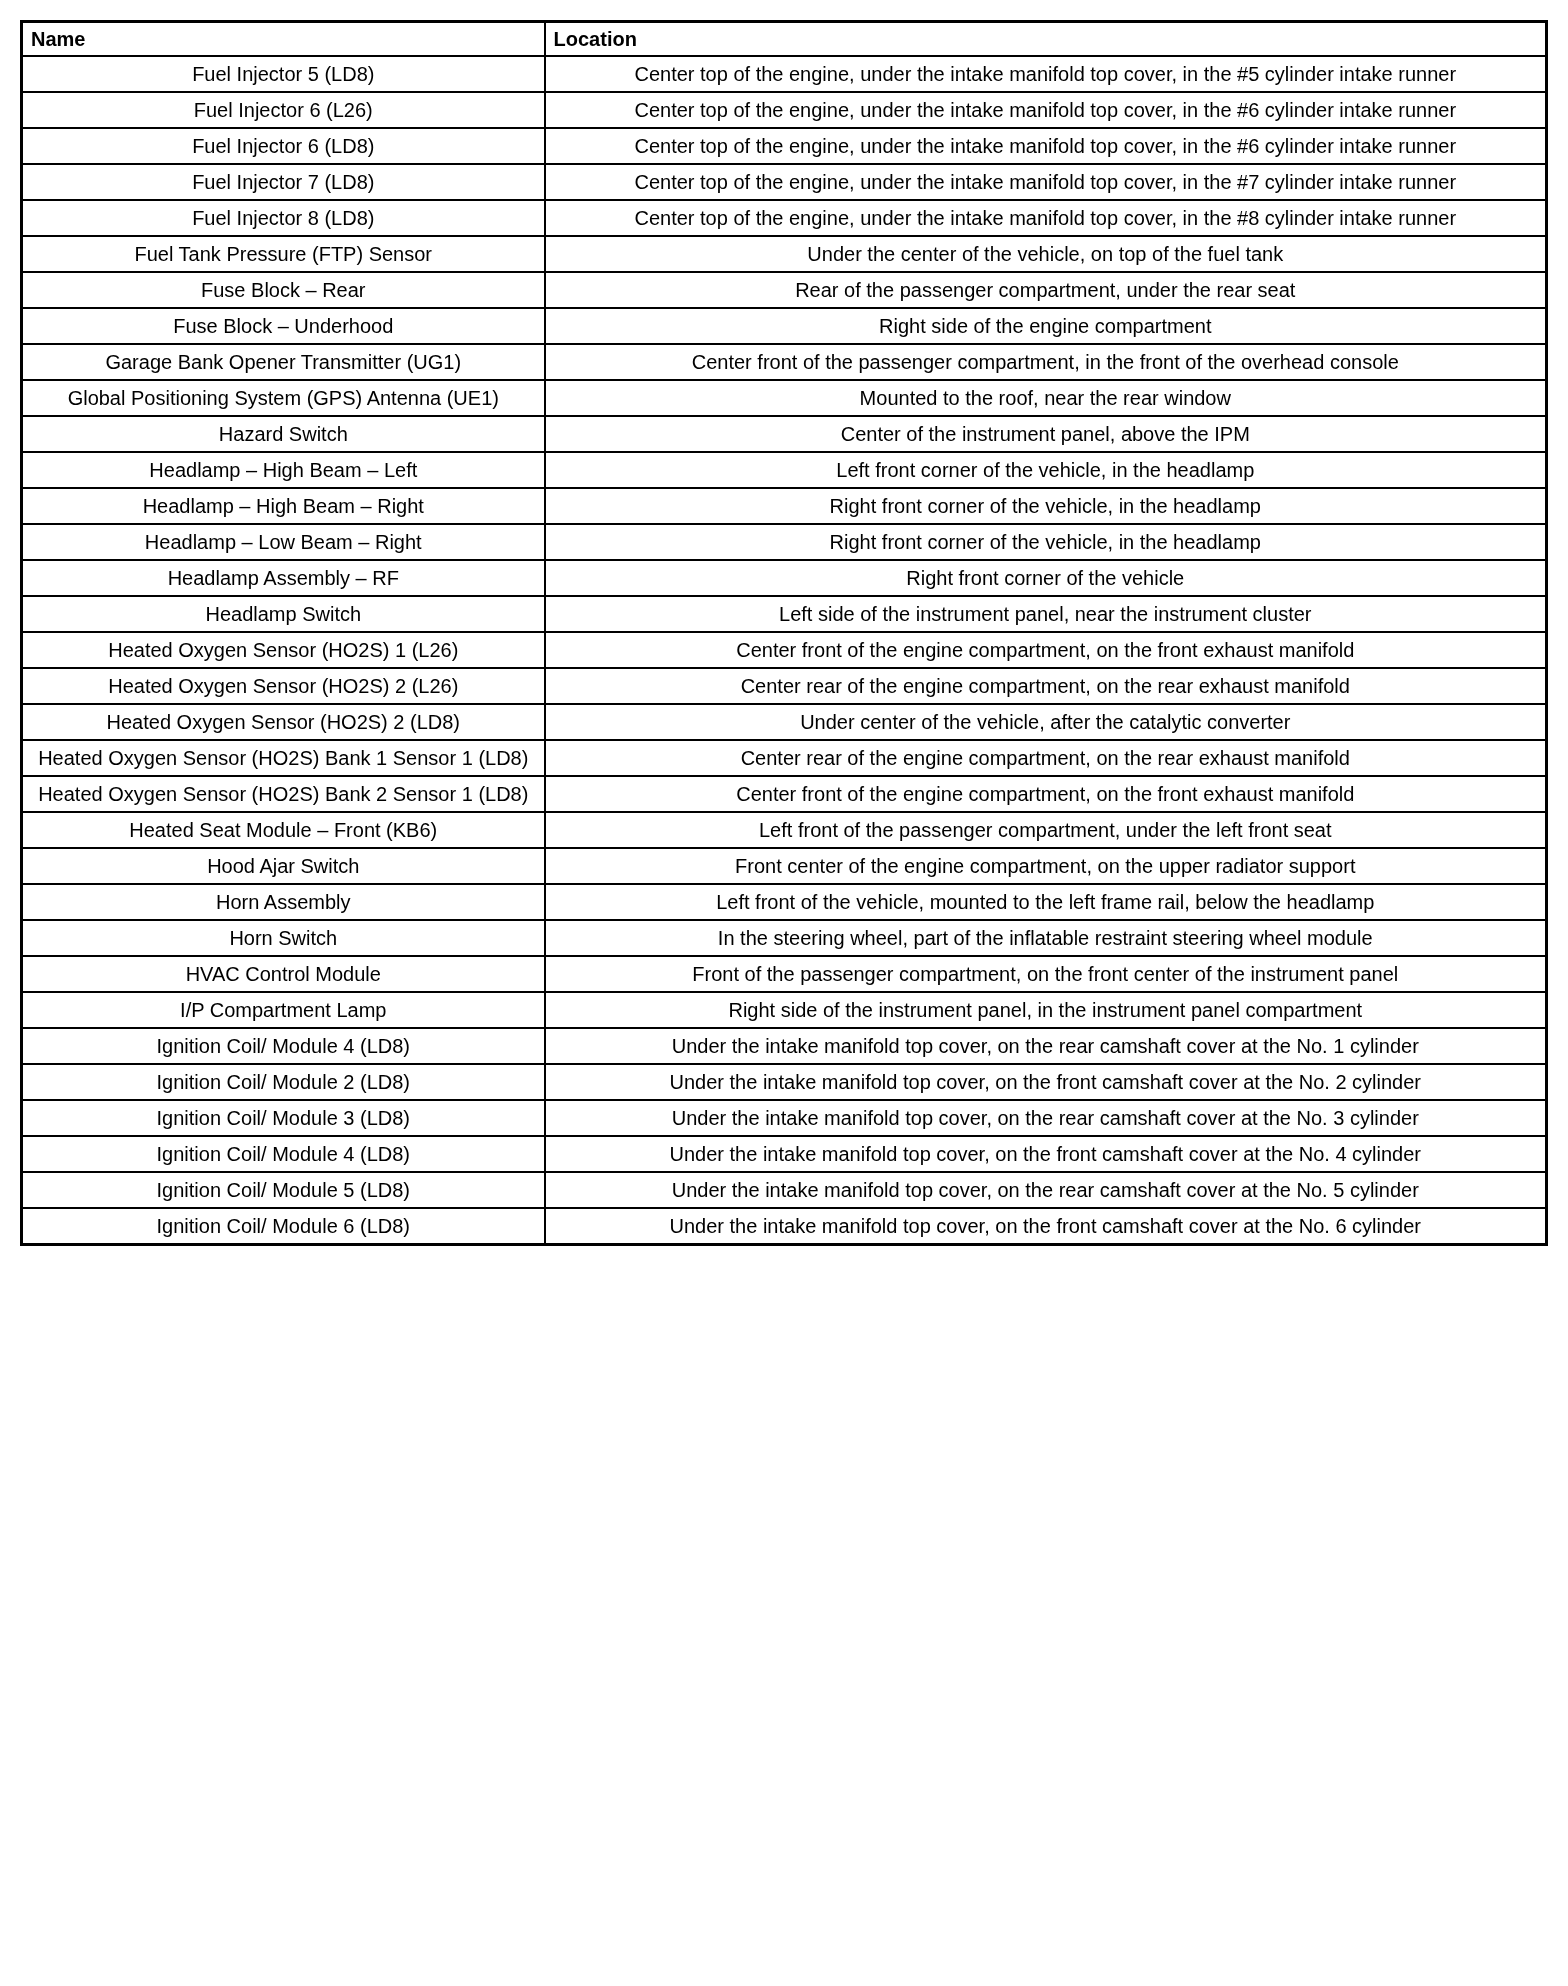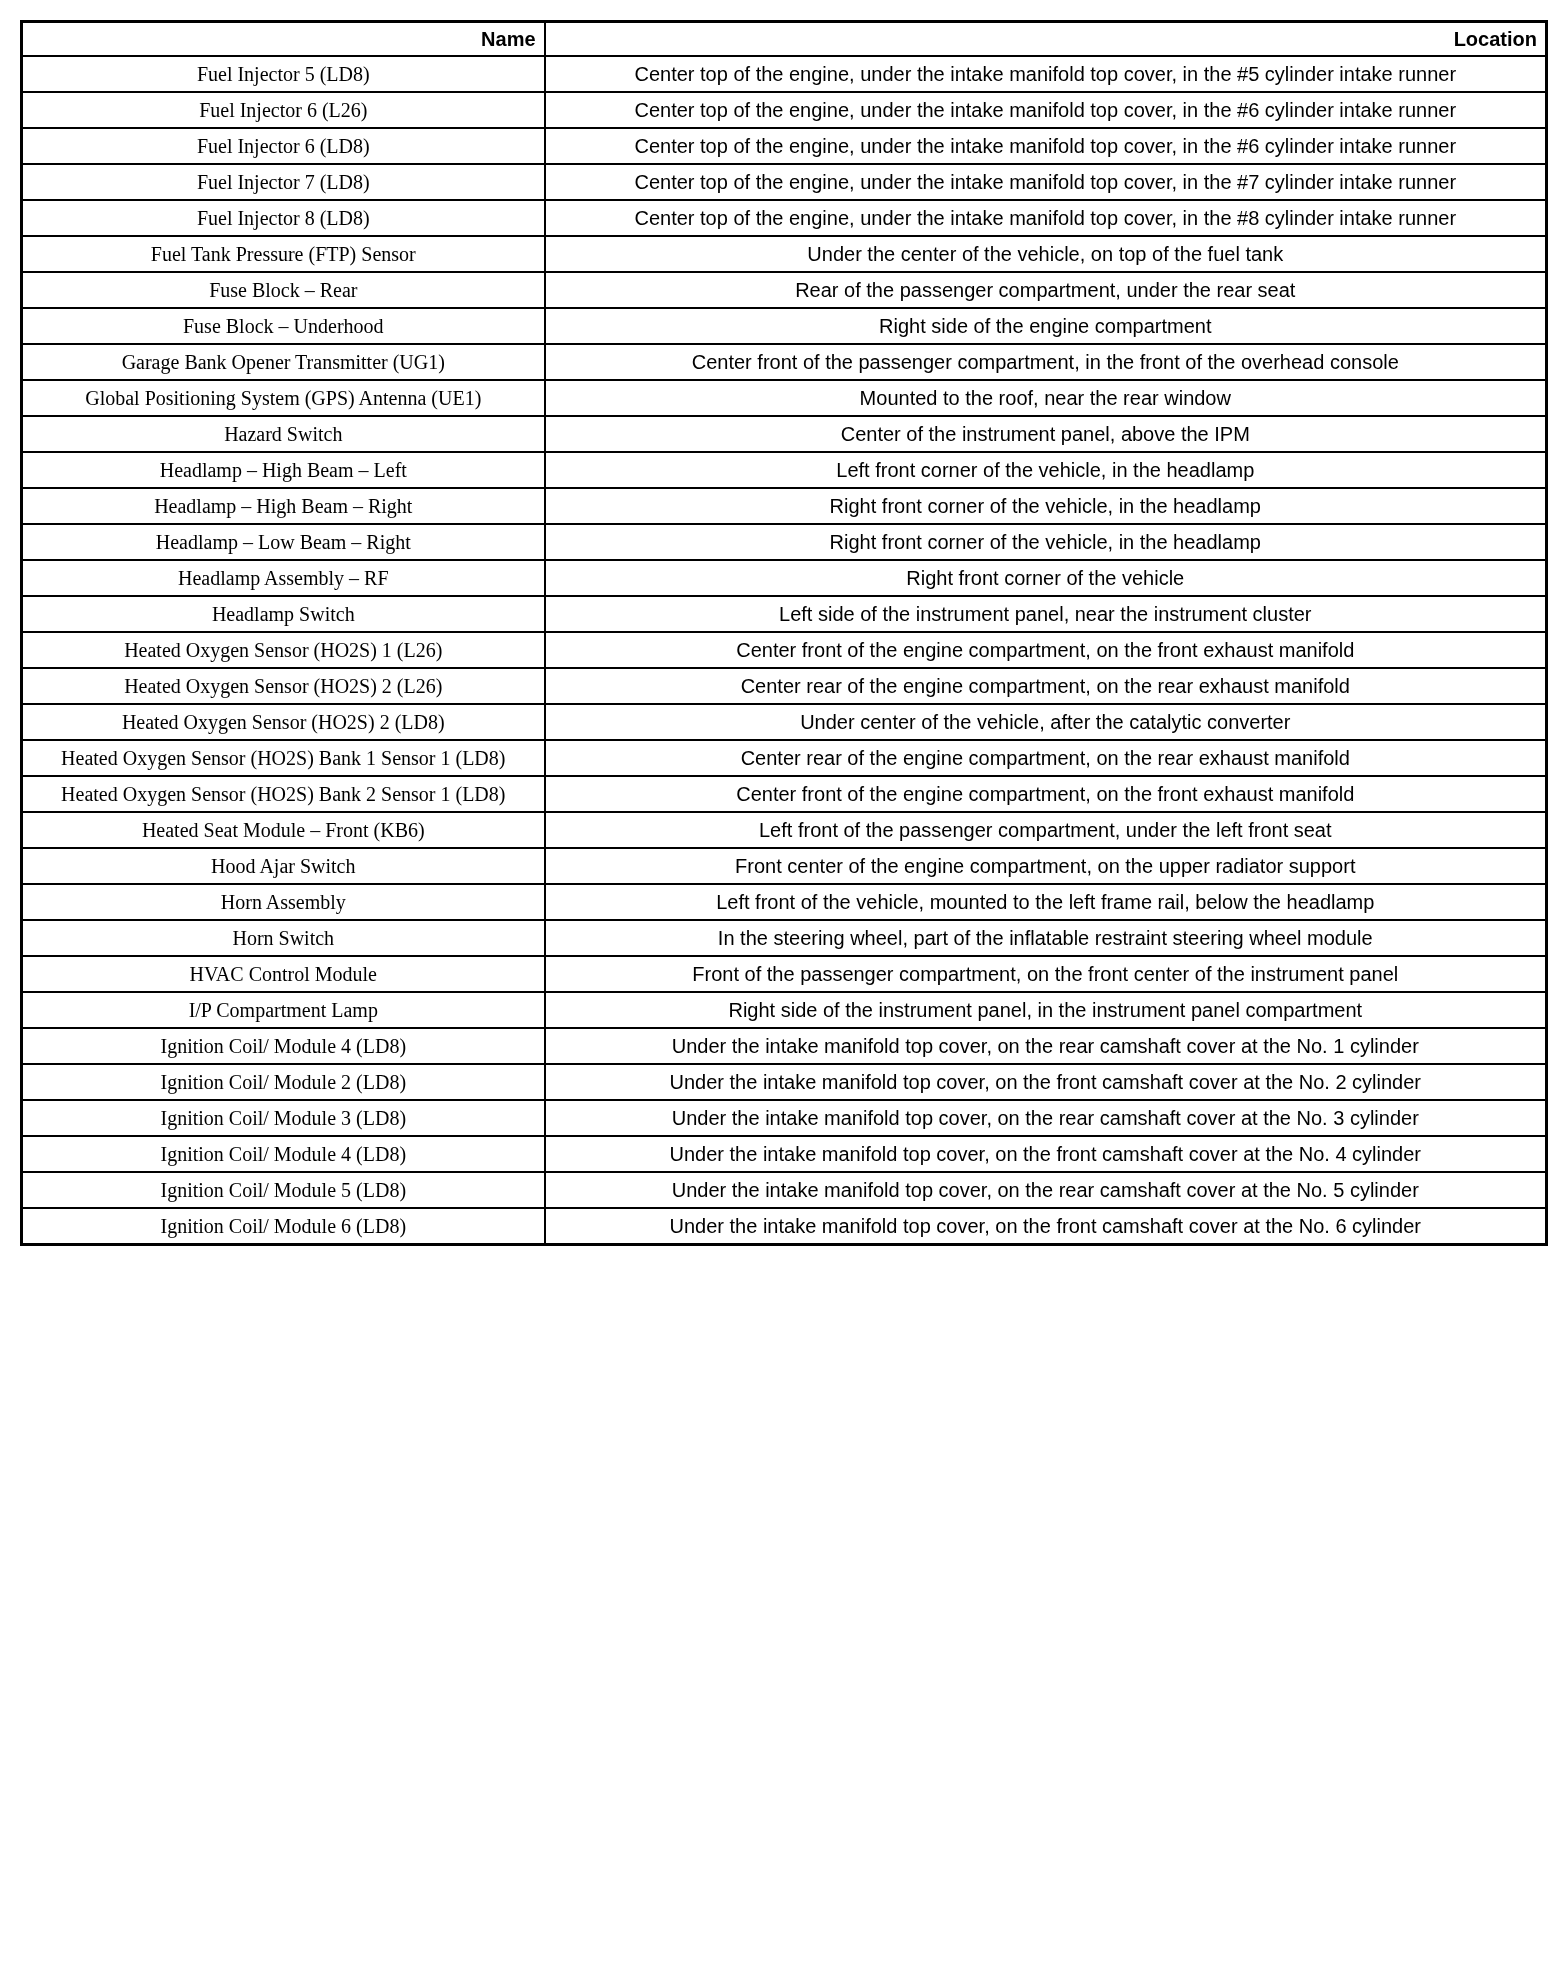--- a/index.html
+++ b/index.html
@@ -29,26 +29,25 @@
     font-size: 20px;
     line-height: 1.3;
     color: #000000;
     padding: 4px 8px;
     vertical-align: middle;
     box-sizing: border-box;
     overflow-wrap: break-word;
   }
   table.component-table th {
     font-weight: bold;
-    text-align: right;
+    text-align: left;
     padding: 3px 8px;
   }
   td.cell-name {
     text-align: center;
-    font-family: Liberation Serif, serif;
   }
   td.cell-location {
     text-align: center;
   }
 </style>
 </head>
 <body>
 
 <div class="page">
   <table class="component-table">

